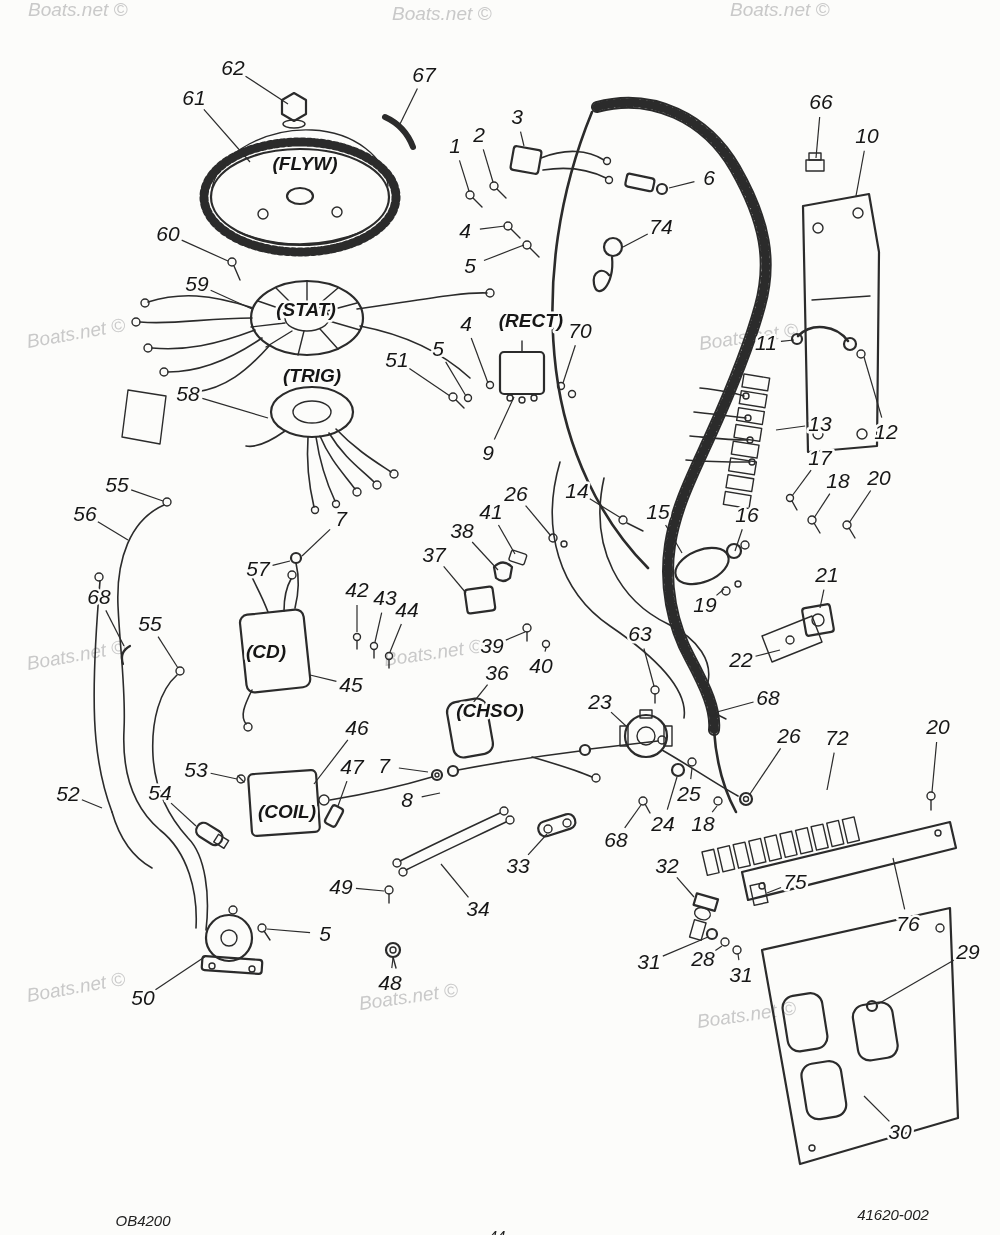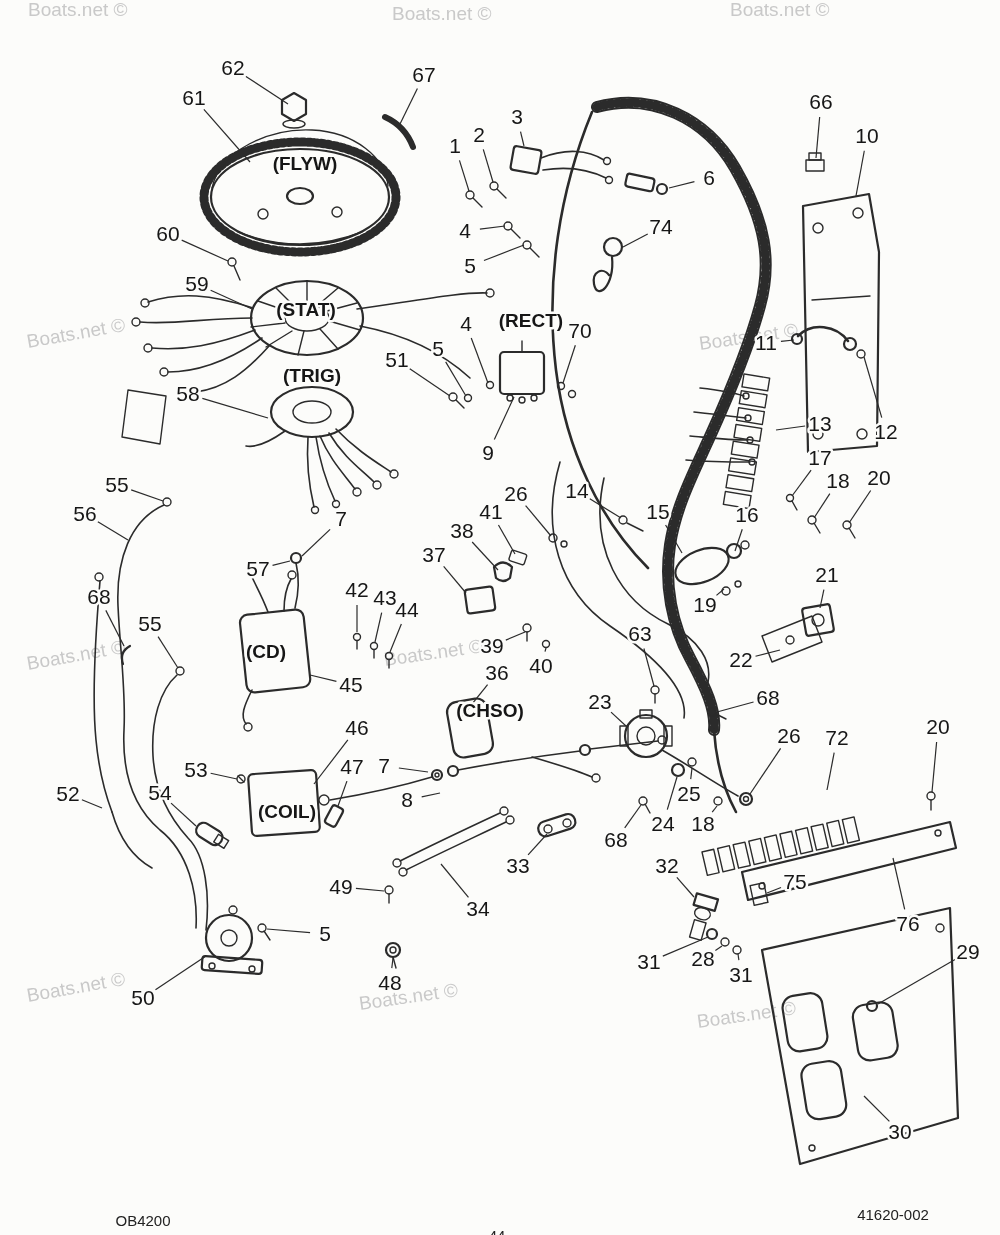--- a/index.html
+++ b/index.html
@@ -1,17 +1,17 @@
 <!DOCTYPE html>
 <html><head>
 <meta charset="utf-8">
 <style>
   html,body{margin:0;padding:0;background:#e8e8e8;}
   .page{width:1000px;height:1235px;background:#fcfcfa;position:relative;margin:0 auto;
-        font-family:"Liberation Sans",sans-serif;overflow:hidden;}
+        font-family:"Liberation Sans",sans-serif;overflow:hidden;font-style:italic;}
   svg{display:block;}
   .ln{stroke:#2b2b2b;fill:none;stroke-width:1.4;}
   .ln2{stroke:#2b2b2b;fill:none;stroke-width:2.2;}
   .teeth{stroke:#2b2b2b;fill:none;stroke-width:9;stroke-dasharray:3 3.6;}
   .thick{stroke:#2b2b2b;fill:none;stroke-width:6;stroke-linecap:round;}
   .wire{stroke:#2b2b2b;fill:none;stroke-width:1.6;}
   .wire2{stroke:#2b2b2b;fill:none;stroke-width:2.6;}
   .harness{stroke:#2b2b2b;fill:none;stroke-width:12;}
   .harness-core{stroke:#fcfcfa;fill:none;stroke-width:8;}
   .harness-hatch{stroke:#2b2b2b;fill:none;stroke-width:9;stroke-dasharray:2 4.5;}

